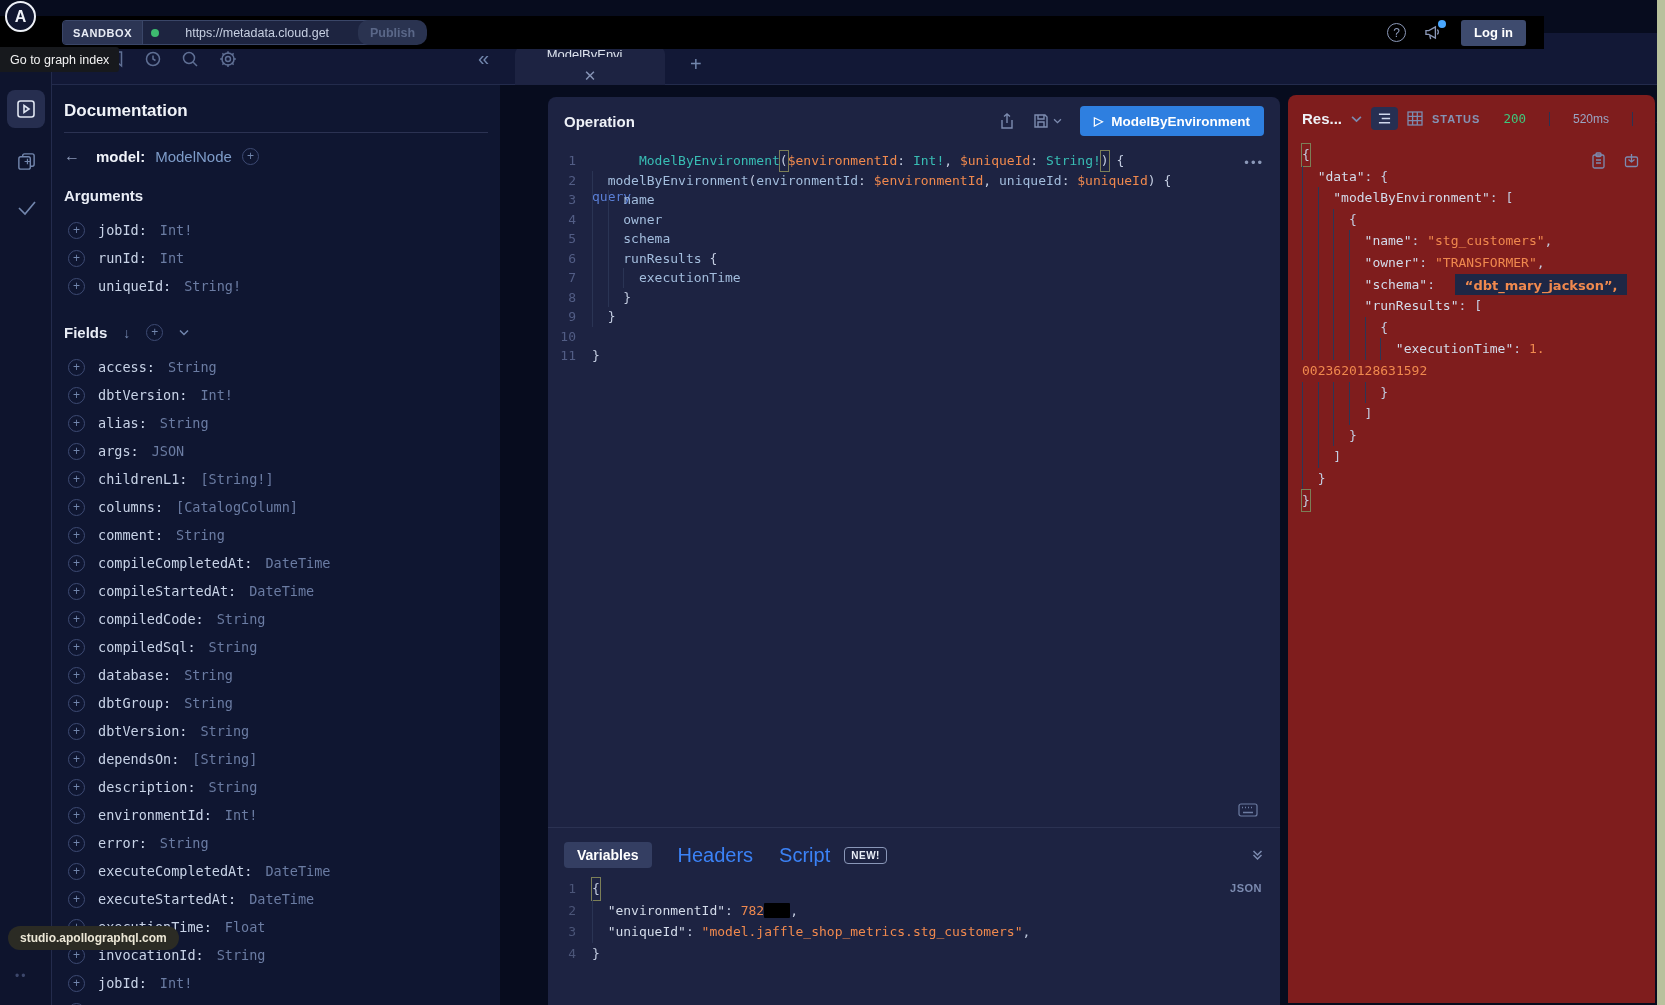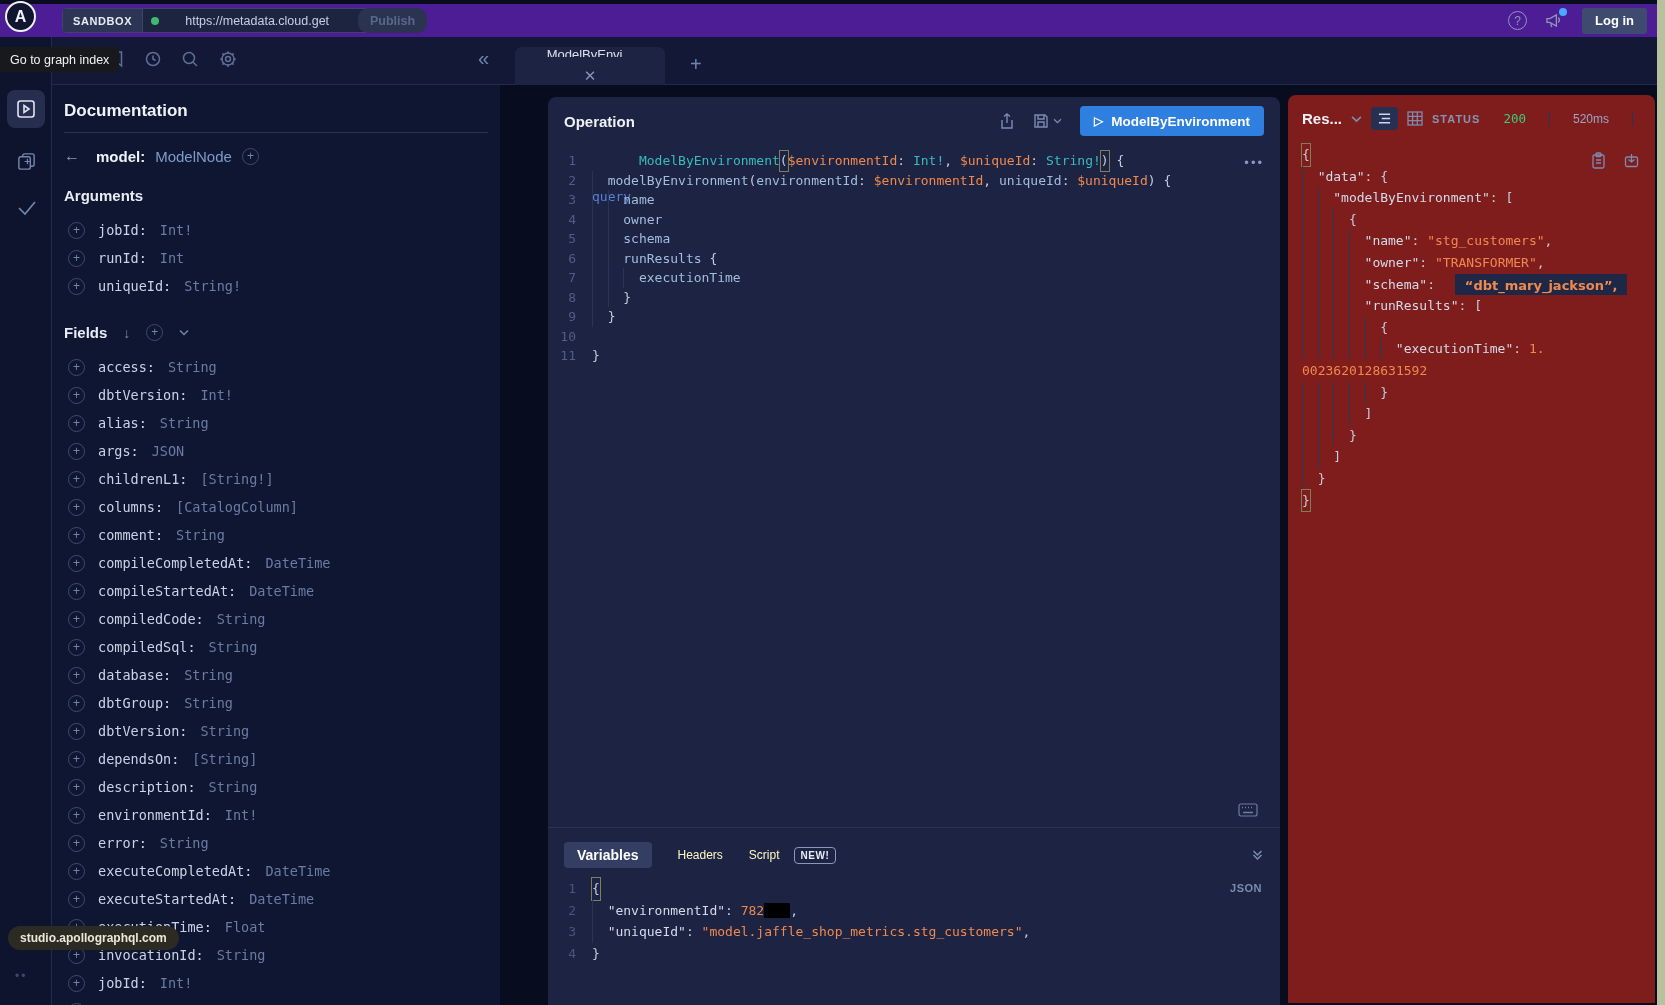--- a/index.html
+++ b/index.html
@@ -1,20 +1,20 @@
 <!DOCTYPE html>
 <html><head>
 <meta charset="utf-8">
 <style>
   * { margin:0; padding:0; box-sizing:border-box; }
   html,body { width:1665px; height:1005px; overflow:hidden; background:#070c1e;
     font-family:"Liberation Sans", sans-serif; color:#d6dcea; }
 
   
-  .topbar { position:absolute; left:0; top:4px; width:1665px; height:33px; background:#4c1d95;
+  .topbar { position:absolute; left:0; top:16px; width:1544px; height:33px; background:#000000;
     display:flex; align-items:center; z-index:20; }
   .logo { position:absolute; left:5px; top:1px; width:31px; height:31px; border:2px solid #eef1f7;
     border-radius:50%; display:flex; align-items:center; justify-content:center; background:#10162f;
     font-weight:bold; font-size:16px; color:#eef1f7; z-index:30; }
   .urlgroup { position:absolute; left:62px; top:4px; height:25px; display:flex; align-items:stretch;
     border:1px solid #3a4668; border-radius:4px; overflow:hidden; background:#1d2440; }
   .sandbox-chip { background:#2c3554; display:flex; align-items:center; padding:0 10px;
     font-size:11px; font-weight:bold; letter-spacing:.6px; color:#e8ecf5; border-right:1px solid #3a4668; }
   .urlbox { display:flex; align-items:center; gap:7px; padding:0 8px; width:215px; }
   .greendot { width:8px; height:8px; border-radius:50%; background:#3dba6f; flex:none; }
@@ -105,21 +105,21 @@
   .tk.redact { display:inline-block; width:26px; height:15px; background:#000; align-self:center; border-radius:1px; }
   .tk.patch { background:#1e2745; color:#f0894e; font-weight:bold; font-family:"DejaVu Sans",sans-serif;
     font-size:13px; padding:1px 10px; margin-left:12px; }
   .op-ellipsis { position:absolute; right:16px; top:58px; color:#8b98b8; font-size:13px; letter-spacing:2px; }
   .kbd-icon { position:absolute; right:22px; bottom:188px; color:#6d7ca2; }
 
   
   .vars { position:absolute; left:0; bottom:0; width:732px; height:178px; border-top:1px solid #2b3252; }
   .vtabs { display:flex; align-items:center; gap:26px; padding:14px 16px 6px 16px; }
   .vtab-active { background:#343e62; color:#fff; font-weight:bold; font-size:14px; padding:5px 13px; border-radius:4px; }
-  .vtab { color:#fef9c3; font-size:12px; }
+  .vtab { color:#3b82f6; font-size:20px; }
   .newbadge { border:1px solid #8a97b8; border-radius:4px; color:#e8ecf5; font-size:10px; font-weight:bold;
     padding:2px 6px; letter-spacing:.5px; margin-left:-12px; }
   .vcollapse { margin-left:auto; color:#7c8bb0; }
   .jsonlabel { position:absolute; right:18px; top:54px; color:#7c8bb0; font-size:11px; font-weight:bold; letter-spacing:.5px; }
   .veditor { margin-top:4px; font-family:"DejaVu Sans Mono", monospace; font-size:13px; }
   .veditor .cl { height:21.5px; line-height:21.5px; }
   .veditor .ln { color:#4b5578; }
 
   
   .resp { position:absolute; left:1288px; top:95px; width:367px; height:908px; background:#7f1d1d;

